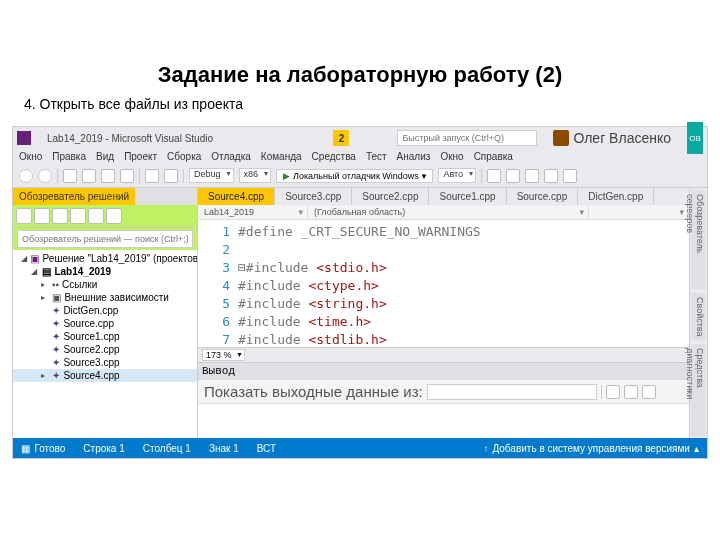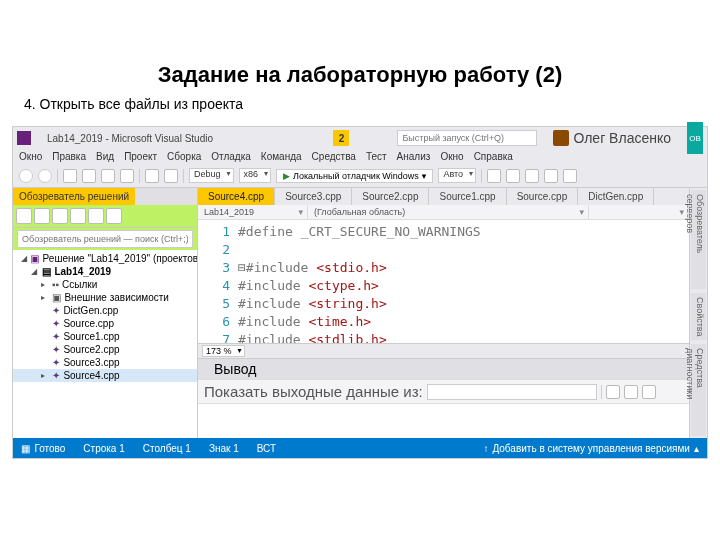--- a/index.html
+++ b/index.html
@@ -54,21 +54,21 @@
   .code { flex: 1; display: flex; font-family: Consolas, monospace; font-size: 13px; background: #fff; overflow: hidden; }
   .gutter { width: 40px; text-align: right; color: #2b91af; padding: 3px 8px 0 0; background: #fff; line-height: 18px; }
   .code-lines { padding-top: 3px; line-height: 18px; }
   .code-lines .g { color: #777; }
   .code-lines .s { color: #a31515; }
   .code-lines .d { color: #777; }
   .zoom-row { display: flex; align-items: center; font-size: 9px; border-top: 1px solid #ccc; background: #eae9ed; padding: 1px 4px; gap: 4px; }
   .zoom-drop { border: 1px solid #ccc; background: #fff; padding: 0 12px 0 3px; position: relative; }
   .zoom-drop::after { content: "▾"; position: absolute; right: 2px; top: 0; font-size: 8px; }
   .output-panel { border-top: 1px solid #ccc; background: #eae9ed; }
-  .output-header { font-size: 14px; padding: 2px 16px; background: #e0dfe4; }
+  .output-header { font-size: 11px; padding: 2px 4px; background: #e0dfe4; font-family: Liberation Mono, monospace; }
   .output-toolbar { display: flex; align-items: center; gap: 4px; padding: 3px 6px; background: #f4f4f6; border-top: 1px solid #ddd; border-bottom: 1px solid #ddd; font-size: 15px; color: #555; }
   .out-drop { width: 170px; height: 16px; border: 1px solid #ccc; background: #fff; }
   .output-body { height: 34px; background: #fff; }
   .right-panels { width: 18px; background: #eae9ed; border-left: 1px solid #ccc; writing-mode: vertical-rl; font-size: 9px; color: #666; display: flex; gap: 4px; padding: 2px 1px; }
   .right-panels span { padding: 4px 1px; background: #e0dfe4; }
   .statusbar { height: 20px; background: #007acc; color: #fff; display: flex; align-items: center; font-size: 10px; padding: 0 8px; gap: 18px; }
   .status-spacer { flex: 1; }
   .status-item { display: flex; align-items: center; gap: 4px; }
   .up-arrow { font-size: 10px; }
 </style>

